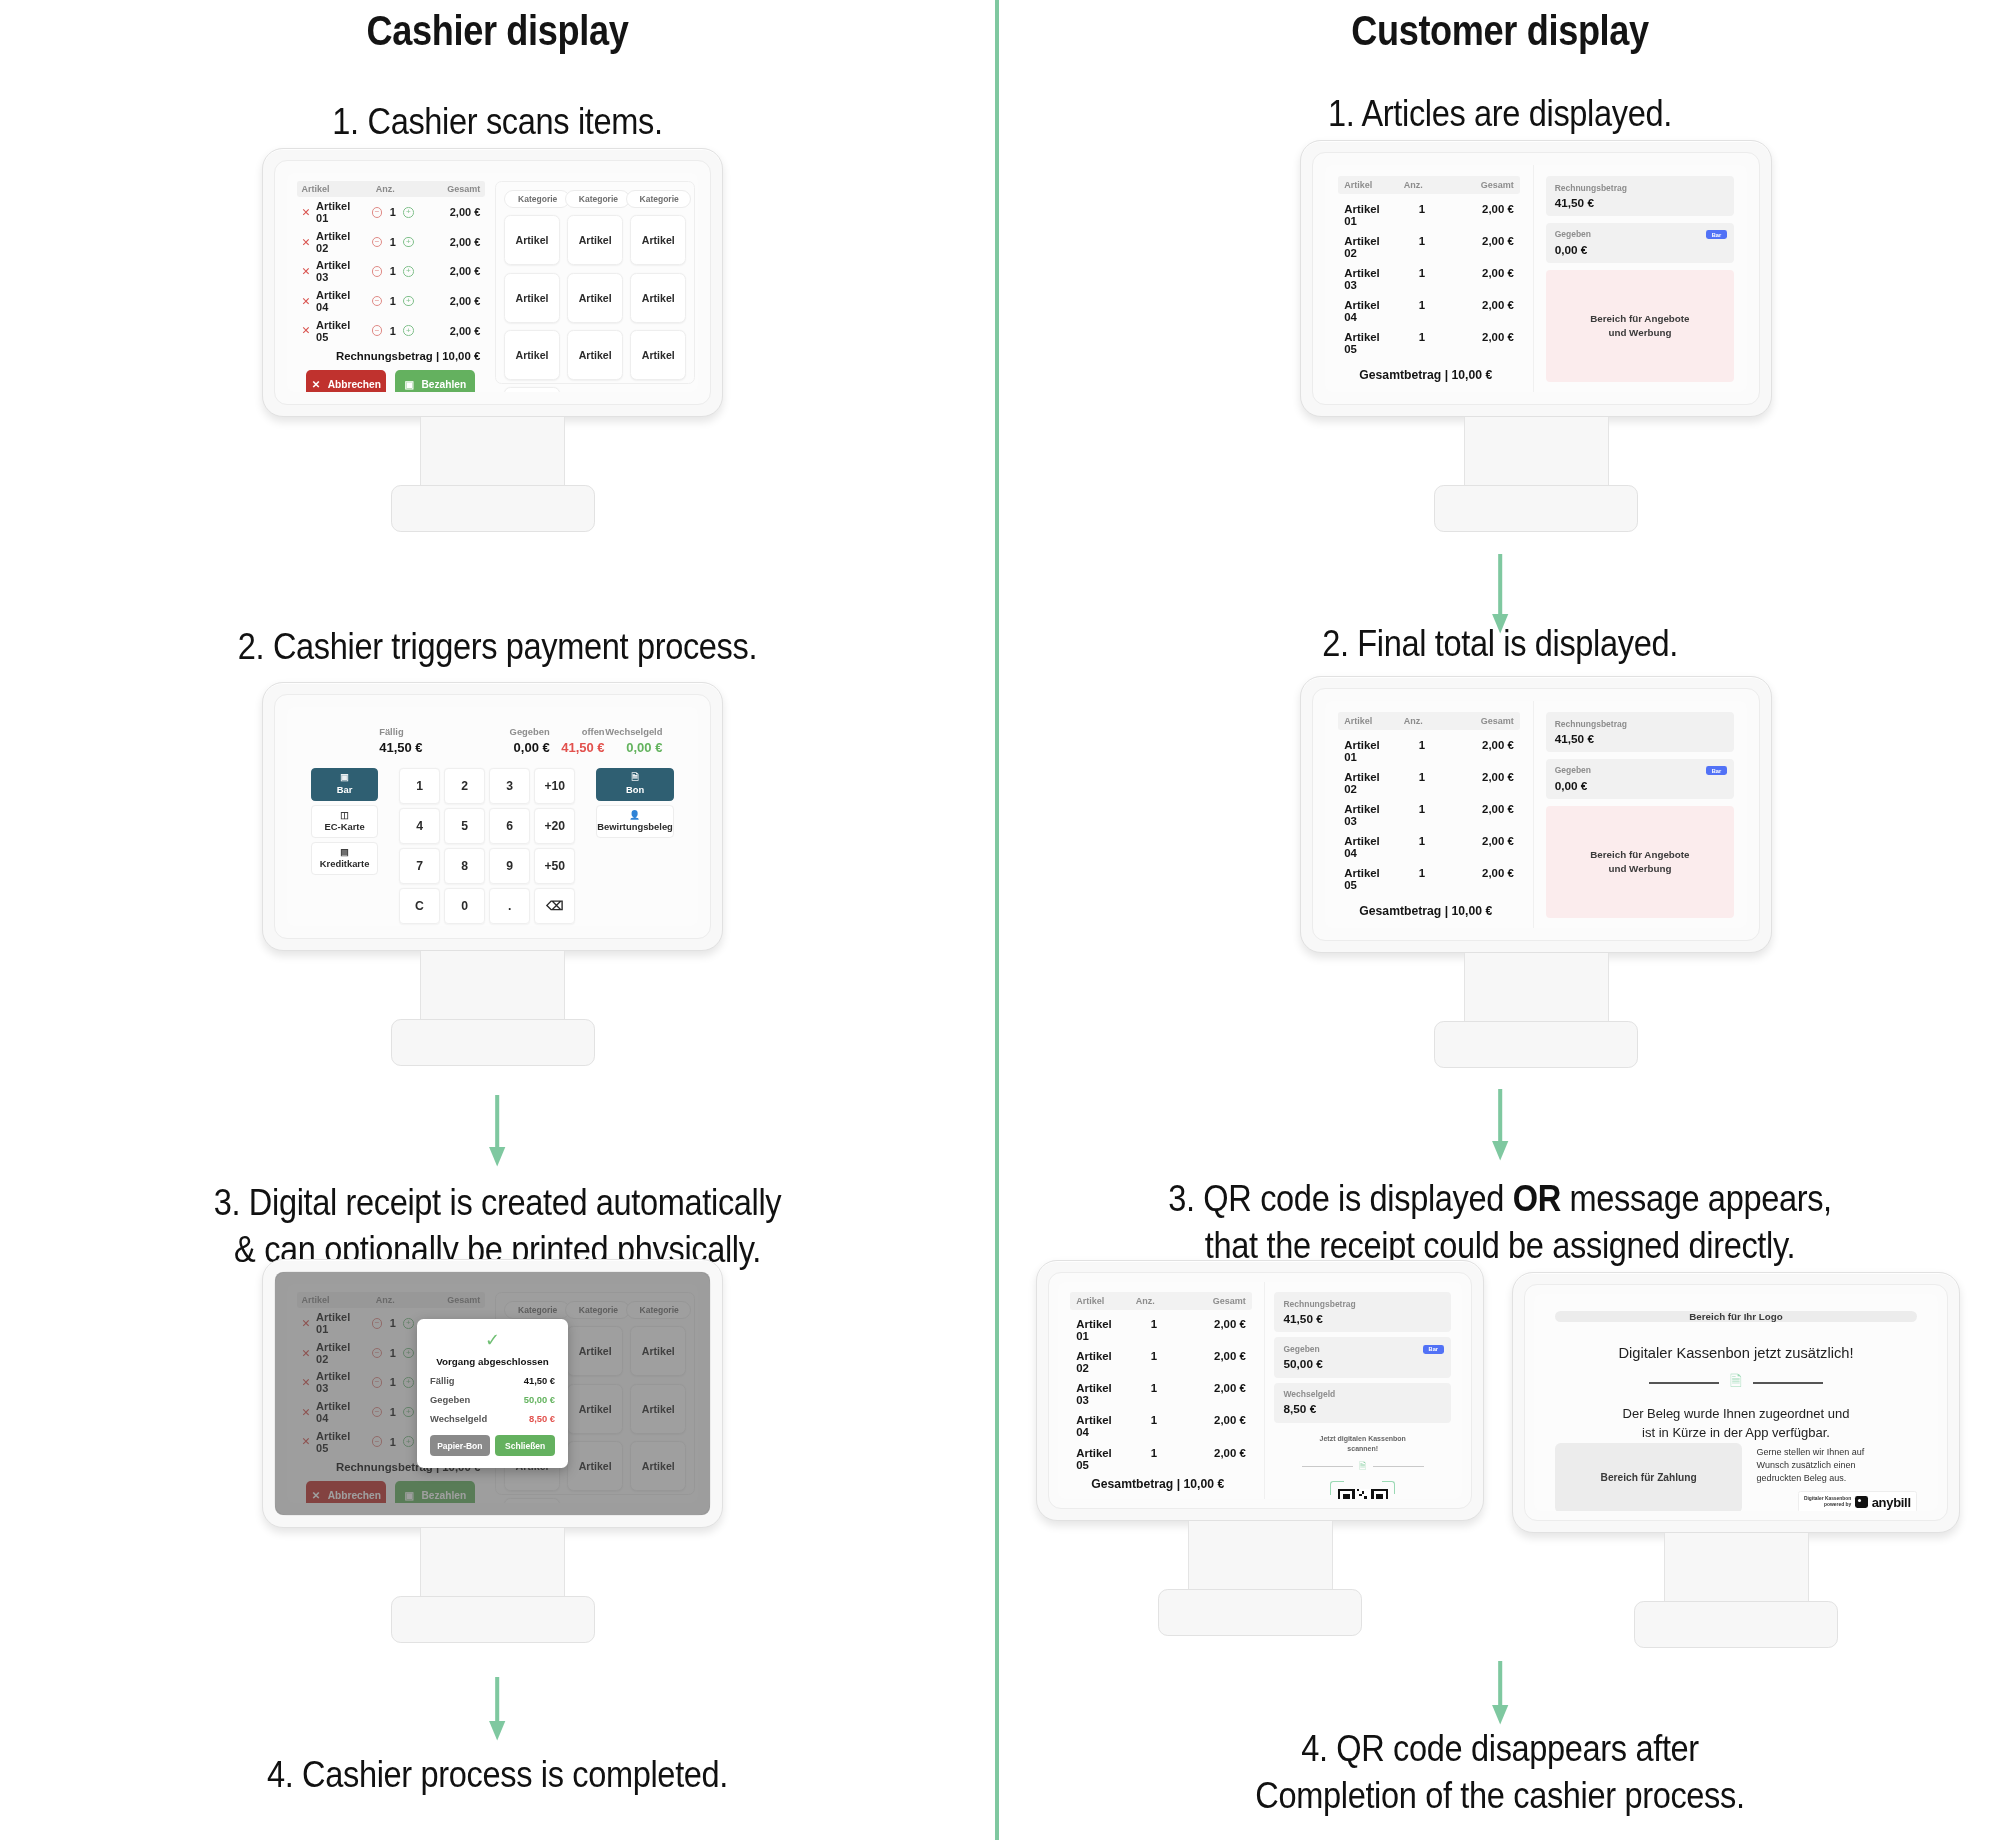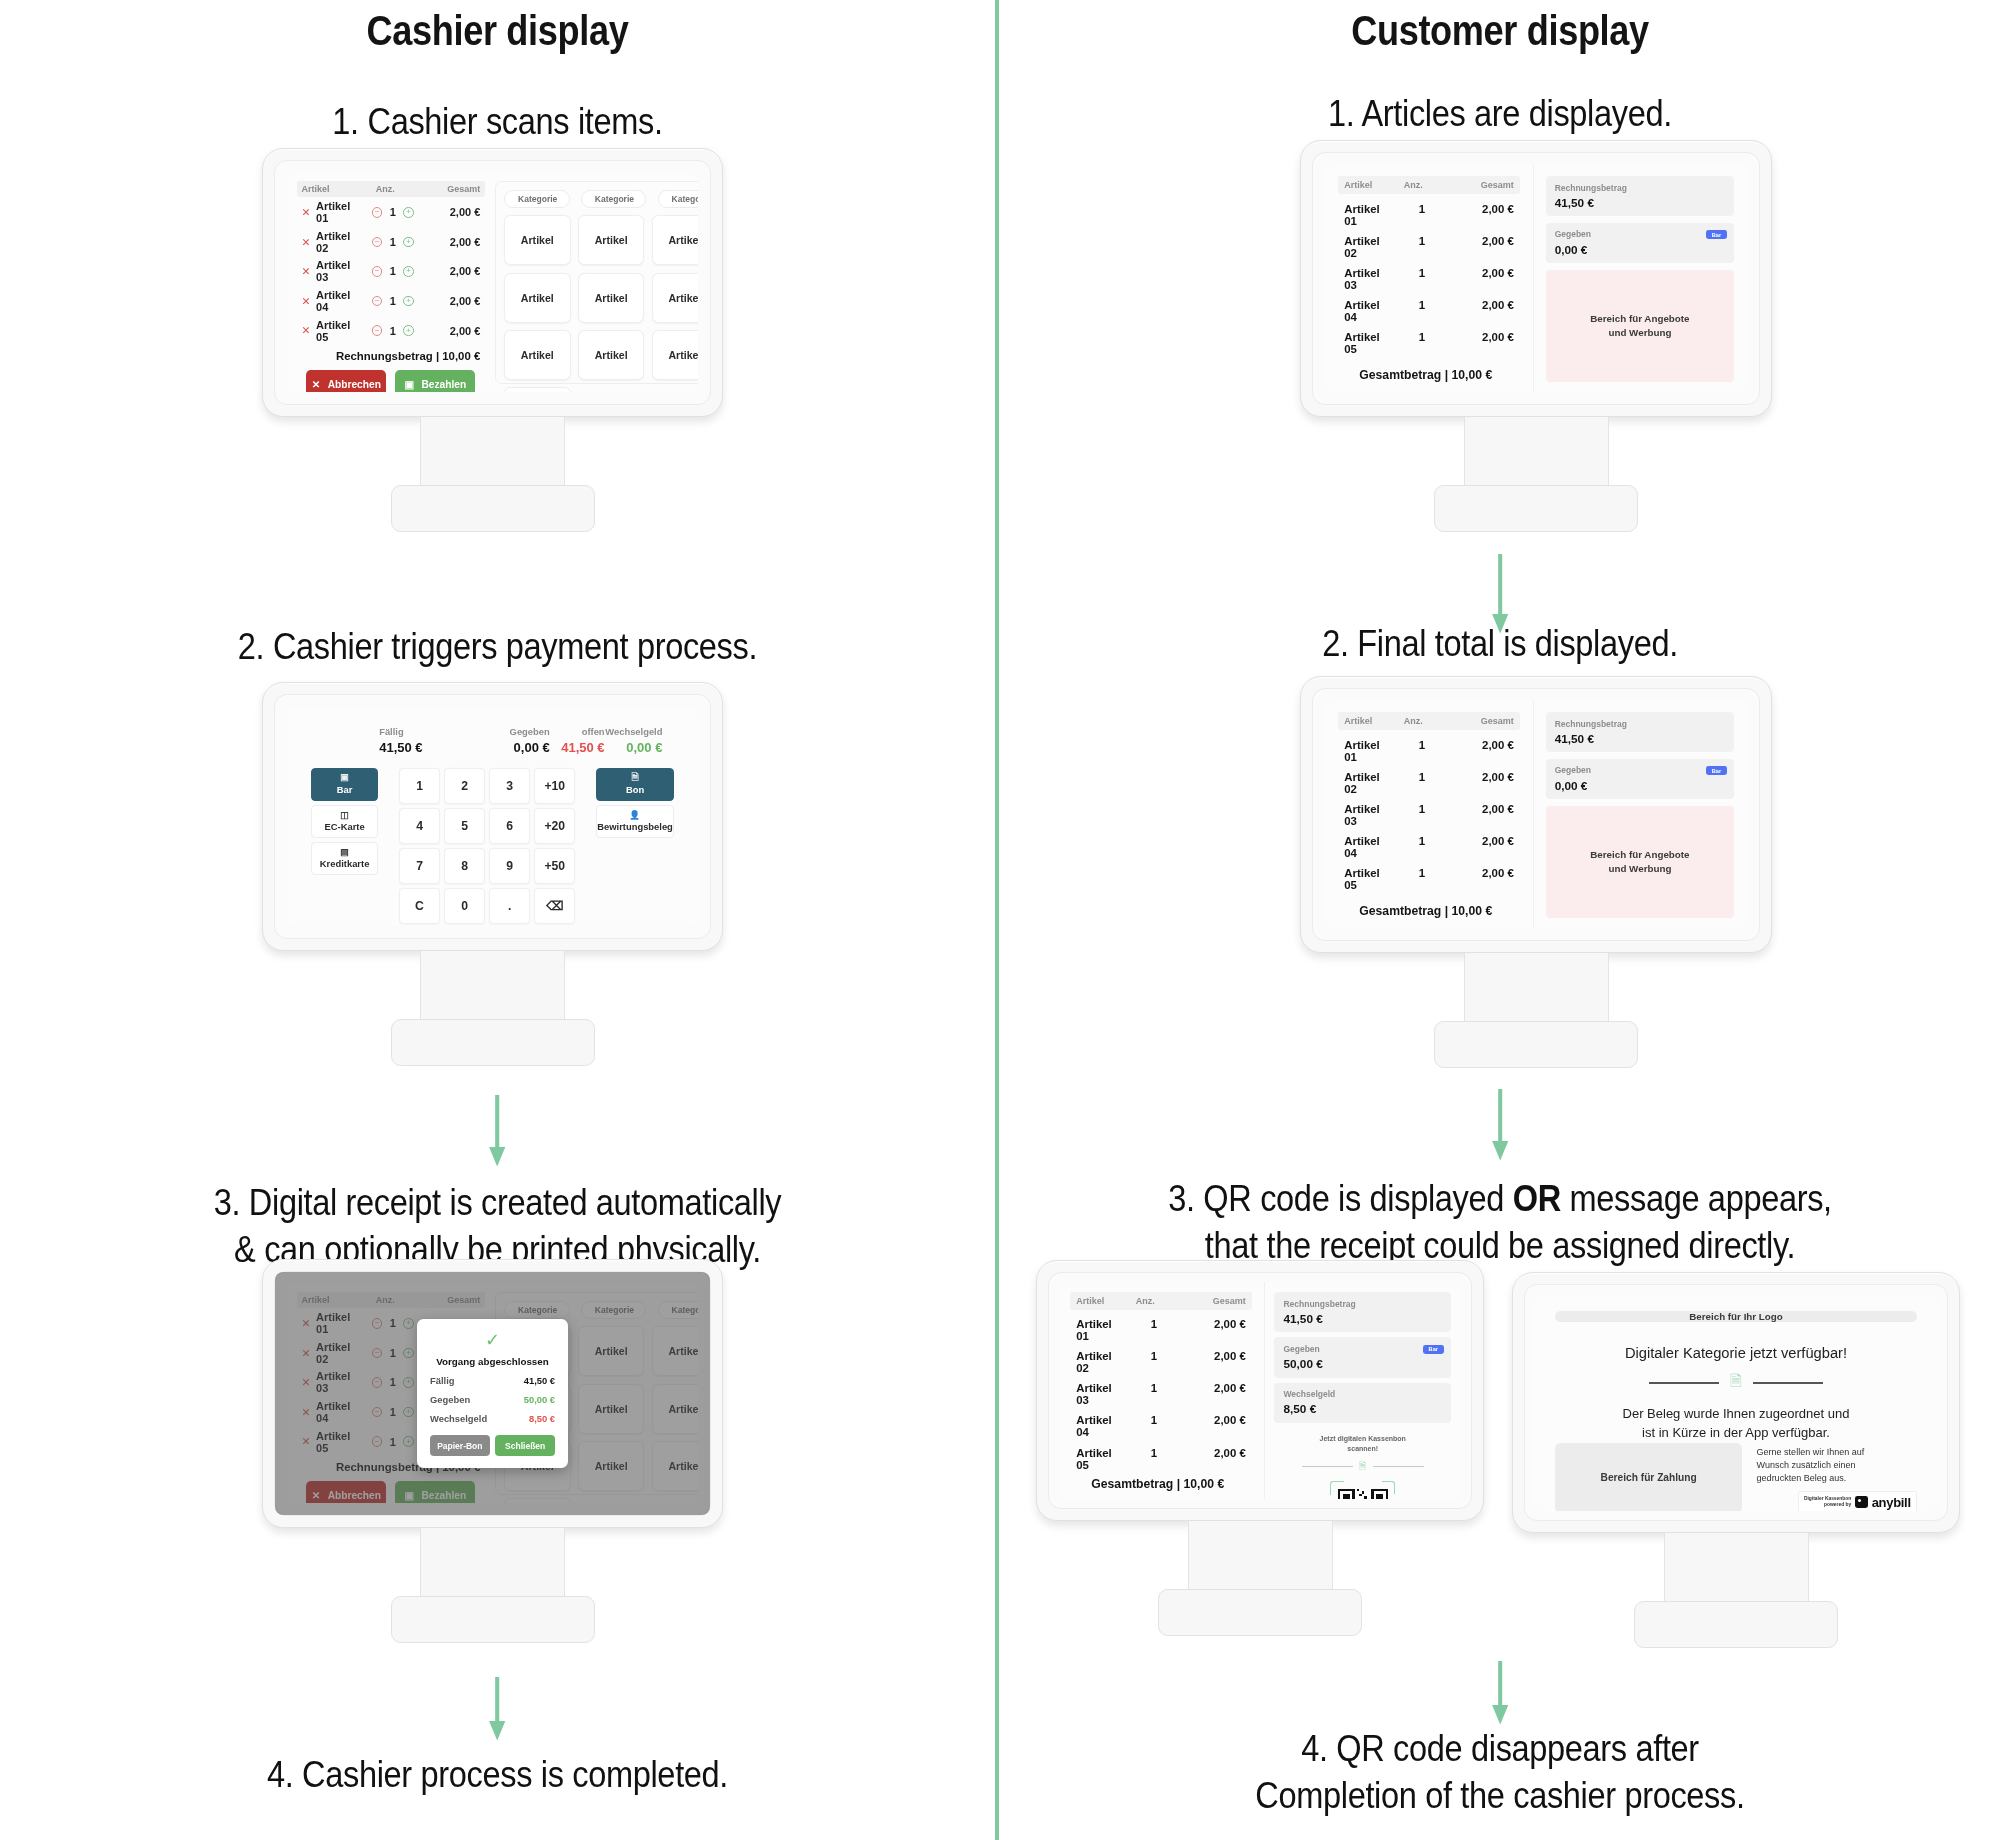--- a/index.html
+++ b/index.html
@@ -118,21 +118,21 @@
     display:flex; align-items:center; justify-content:center; gap:7.3px; height:28px;
   }
   .btn.cancel { background:#c0322e; }
   .btn.pay    { background:#64b15f; }
 
   
   .pos-right {
     width: 285px; border:1.2px solid #eee; border-radius:6.5px; margin: 8.1px 9.8px 8.1px 0;
     padding: 8.1px; background:#fcfcfc;
   }
-  .cat-row { display:flex; gap:16px; margin-bottom:7.3px; }
+  .cat-row { display:flex; gap:0px; margin-bottom:7.3px; }
   .chip {
     font-size:8.5px; color:#6f6f6f; font-weight:600; background:#fff;
     border:0.8px solid #ececec; padding: 3.3px 11.4px 3.3px 13px; height:18px;
     display:flex; align-items:center; border-radius: 9px; margin-right:-4.9px;
   }
   .tile-grid { display:grid; grid-template-columns: repeat(3, 1fr); gap: 7.3px; }
   .tile {
     background:#fff; border:0.8px solid #eee; border-radius:6.5px; height:50px;
     display:flex; align-items:center; justify-content:center;
     font-size:10.6px; font-weight:700; color:#2b2b2b;
@@ -969,21 +969,21 @@
       </div>
       <div class="stand-neck" style="width:145px;height:68px;"></div>
       <div class="stand-base" style="width:204px;height:47px;"></div>
     </div>
 
     <div class="monitor" style="position:absolute;left:513px;top:1260px;width:448px;margin-top:12px;">
       <div class="bezel" style="height:261px;">
         <div class="bezel-inner" style="padding:9px;">
           <div class="screen msg-screen">
             <div class="logo-slot">Bereich für Ihr Logo</div>
-            <div class="msg-title">Digitaler Kategorie jetzt verfügbar!</div>
+            <div class="msg-title">Digitaler Kassenbon jetzt zusätzlich!</div>
             <div class="msg-sep">
               <span class="ln"></span>
               <span class="doc">🗎</span>
               <span class="ln"></span>
             </div>
             <div class="msg-body">
               <div>Der Beleg wurde Ihnen zugeordnet und</div>
               <div>ist in Kürze in der App verfügbar.</div>
             </div>
             <div class="msg-bottom">

